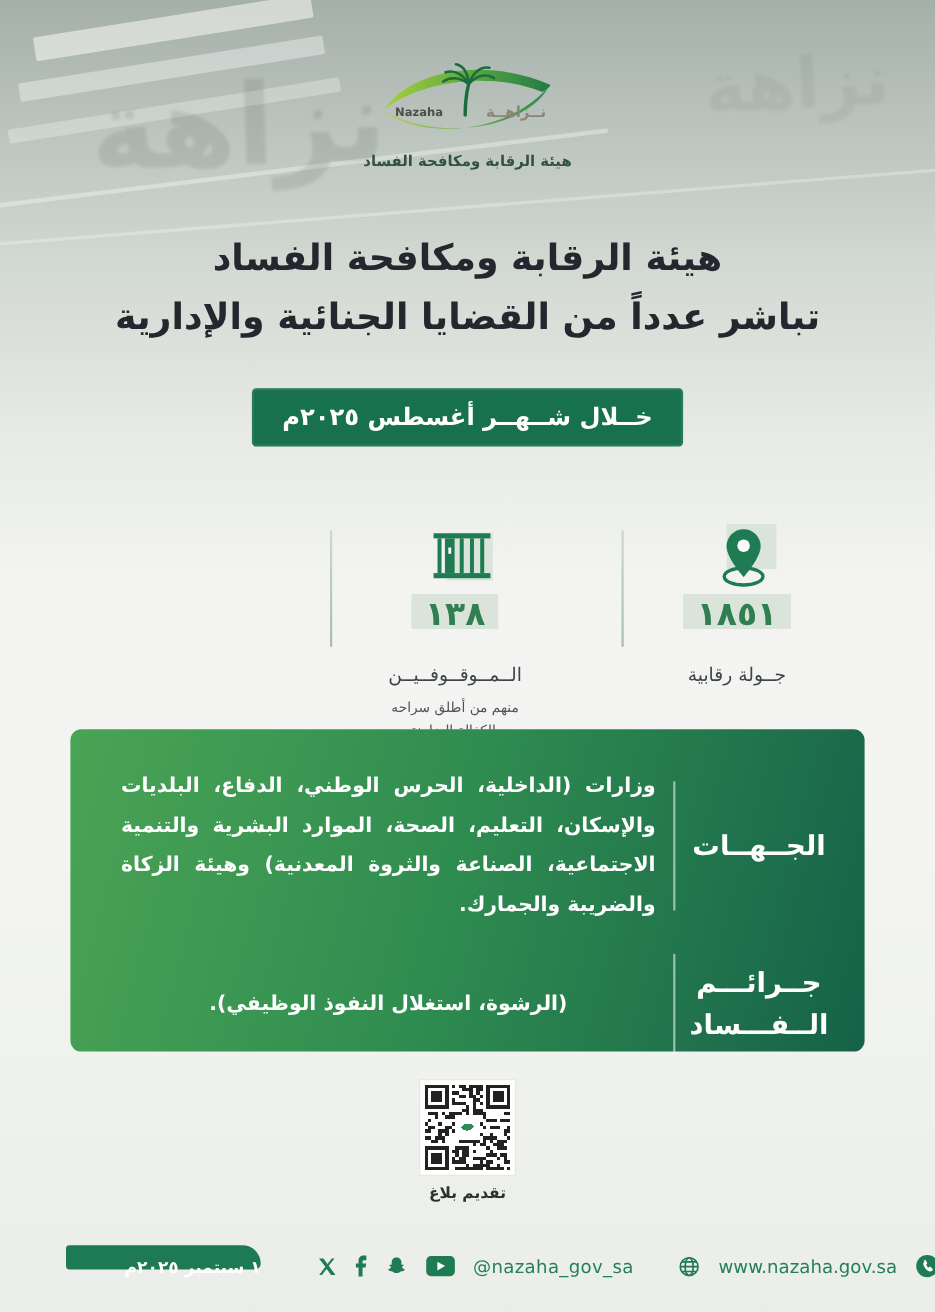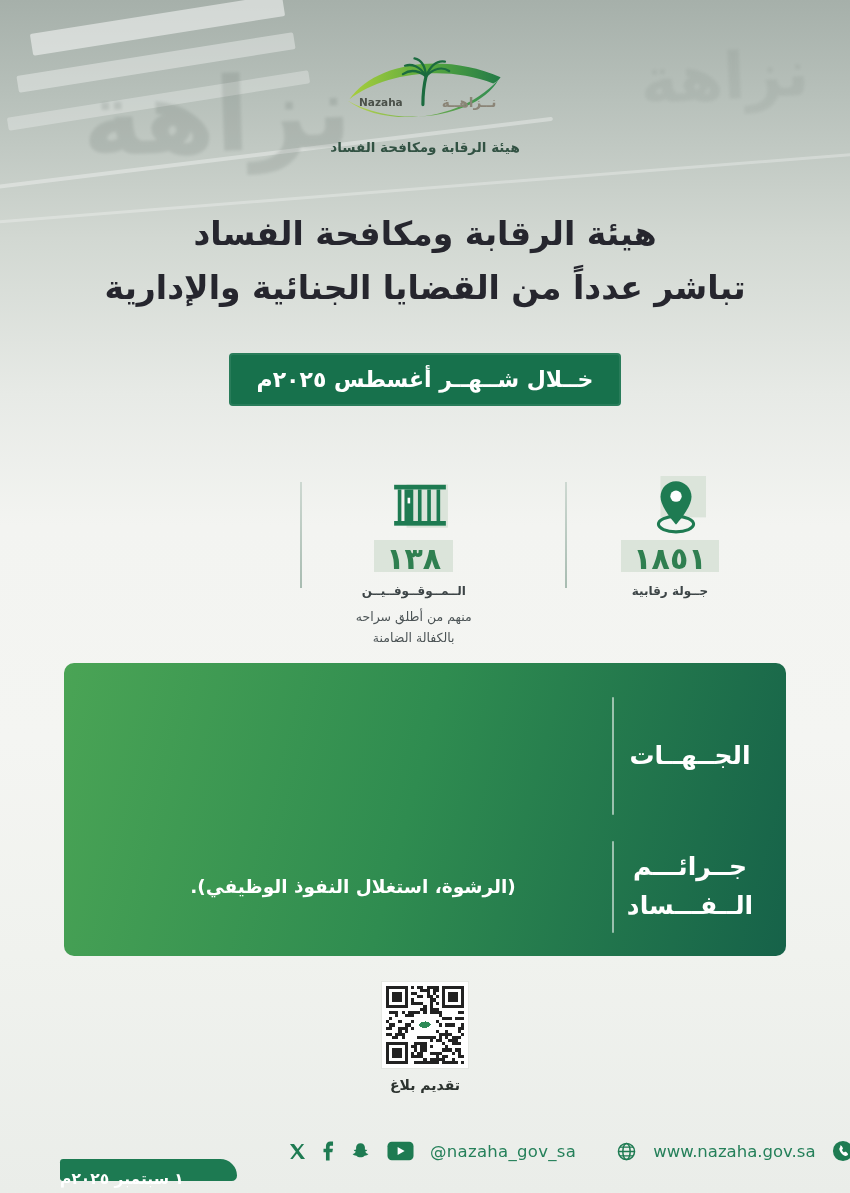--- a/index.html
+++ b/index.html
@@ -56,21 +56,21 @@
   .stat { display:flex; direction:rtl; align-items:center;flex-direction:column; }
   .stat-1 { flex-basis:30.5%; padding-inline-start:20px; }
   .stat-2 { flex-basis:35.5%; padding-inline-start:38px; }
   .stat-3 { flex-basis:34%;   padding-inline-start:50px; }
   .stat-icon { flex:0 0 auto; margin-inline-end:12px; }
   .stat-text { display:flex; flex-direction:column; align-items:center; direction:rtl; }
   .stat-value {
     font-size:30px; font-weight:800; color:#2f7f50; padding:1px 12px 7px;
     background:linear-gradient(180deg,#dbe4da 0%,#dbe4da 74%,rgba(219,228,218,0) 74%);
   }
-  .stat-label { font-size:12px; font-weight:700; color:#3d4547; margin-top:1px; white-space:nowrap; }
+  .stat-label { font-size:17px; font-weight:400; color:#3d4547; margin-top:21px; white-space:nowrap; }
   .stat-note  { font-size:12.5px; color:#4c5456; margin-top:9px; line-height:1.65;
                 white-space:pre-line; text-align:center; }
   .vsep { position:absolute; width:1.5px; height:106px; top:6px;
           background:linear-gradient(180deg,#cdd8d1,#a8bcb1); }
   .vsep-a { left:565px; } .vsep-b { left:300px; }
 
   
   .details-box {
     position:absolute; top:663px; left:64px; width:722px; height:293px;
     border-radius:10px; color:#fff; direction:rtl;
@@ -92,22 +92,22 @@
   .qr-section { position:absolute; top:982px; left:0; right:0; text-align:center; }
   .qr-box { display:inline-block; background:#fff; padding:4px; line-height:0;
             box-shadow:0 0 0 1px rgba(0,0,0,.04); }
   .qr-box svg { width:78px; height:78px; shape-rendering:crispEdges; }
   .qr-label { margin-top:9px; font-size:14px; font-weight:700; color:#2c332f; direction:rtl; }
 
   
   .date-ribbon {
     position:absolute; left:60px; top:1132px; width:177px; height:22px;
     background:#1d7a52; border-radius:6px 32px 10px 6px;
-    color:#fff; text-align:left; line-height:40px;
-    font-size:15.5px; font-weight:700; direction:rtl;margin-top:27px;
+    color:#fff; text-align:right; line-height:40px;
+    font-size:15.5px; font-weight:700; direction:rtl;
   }
   .social-row { position:absolute; top:1128px; left:288px; right:54px; height:46px;
                 display:flex; align-items:center; gap:16px; }
   .social-row svg { display:block; }
   .handle  { font-size:16.5px; color:#25805a; letter-spacing:.3px; }
   .vdiv    { width:1px; height:28px; background:#79a38f; margin:0 4px; }
   .website { font-size:16.5px; color:#25805a; }
   .phone-number { font-size:21px; font-weight:700; color:#1e7b52; letter-spacing:4px; margin-left:2px; }
 </style>
 </head>
@@ -203,20 +203,21 @@
         <div class="stat-note">منهم من أطلق سراحه
 بالكفالة الضامنة</div>
       </div>
     </div>
   </section>
 
   <section class="details-box">
     <div class="detail-row row-1">
       <div class="detail-label">الجــهــات</div>
       <div class="detail-sep"></div>
+      <div class="detail-body">وزارات (الداخلية، الحرس الوطني، الدفاع، البلديات والإسكان، التعليم، الصحة، الموارد البشرية والتنمية الاجتماعية، الصناعة والثروة المعدنية) وهيئة الزكاة والضريبة والجمارك.</div>
     </div>
     <div class="detail-row row-2">
       <div class="detail-label">جــرائـــم
 الــفـــساد</div>
       <div class="detail-sep"></div>
       <div class="detail-body">(الرشوة، استغلال النفوذ الوظيفي).</div>
     </div>
   </section>
 
   <section class="qr-section">

